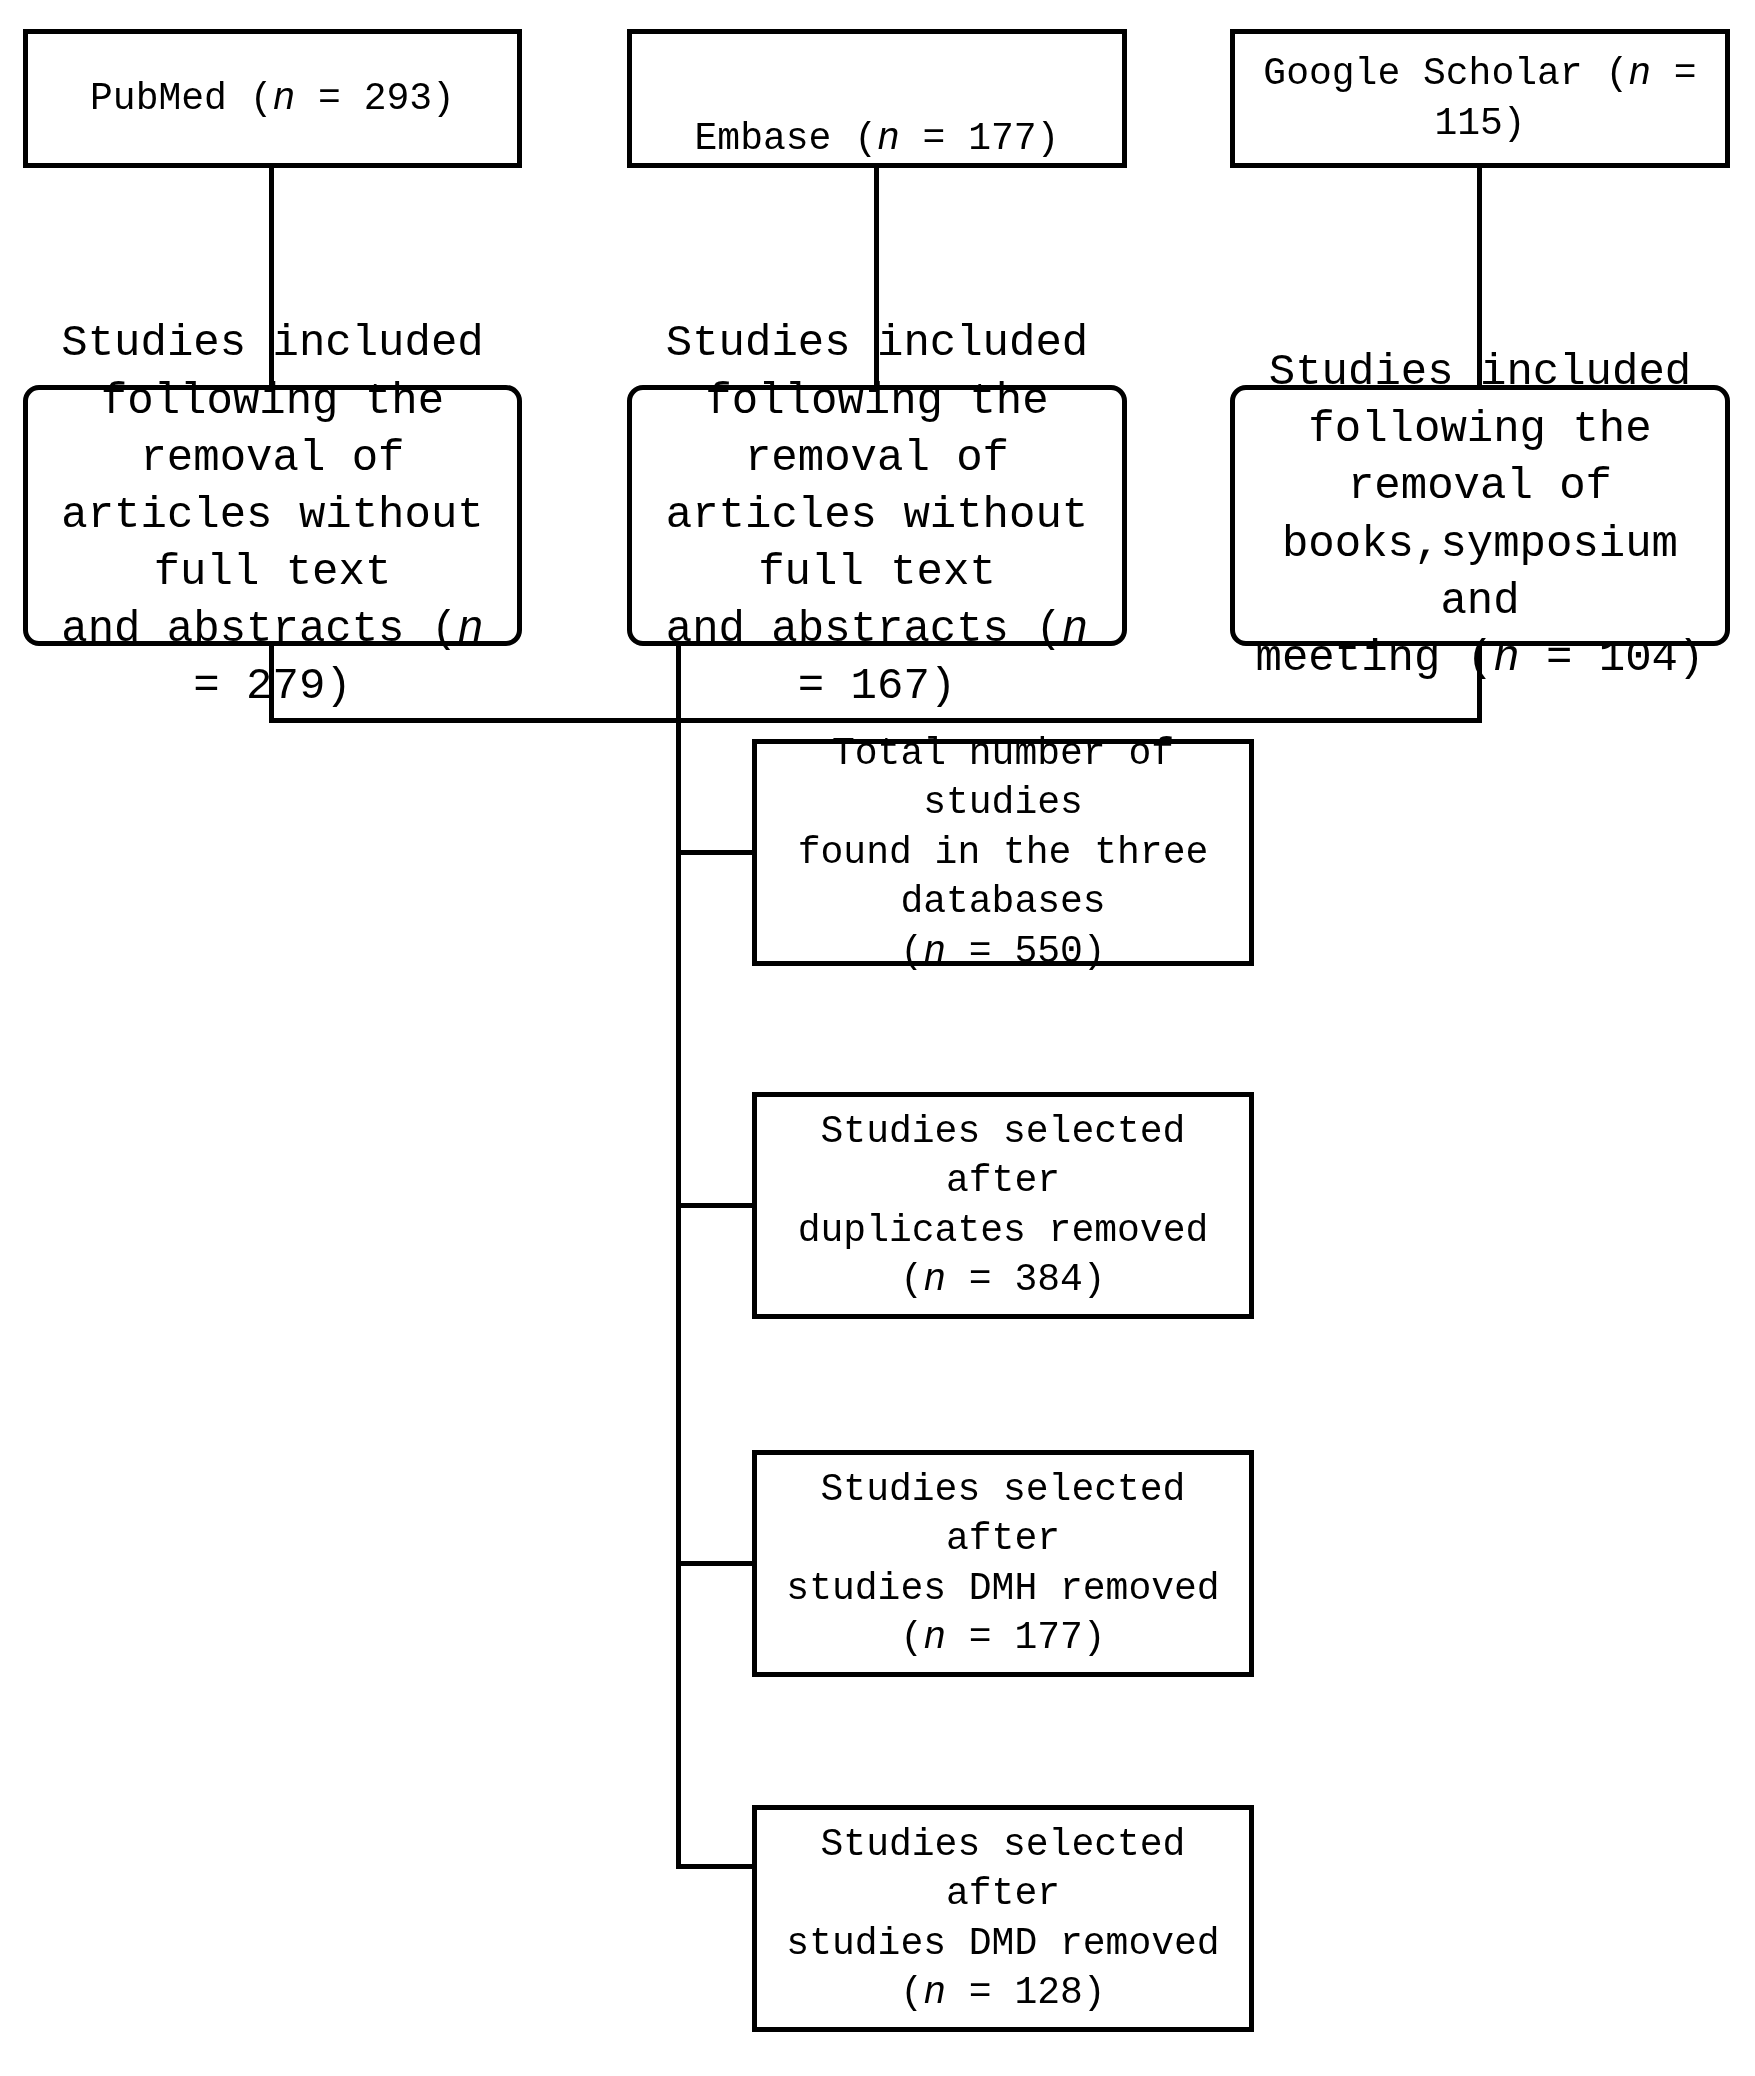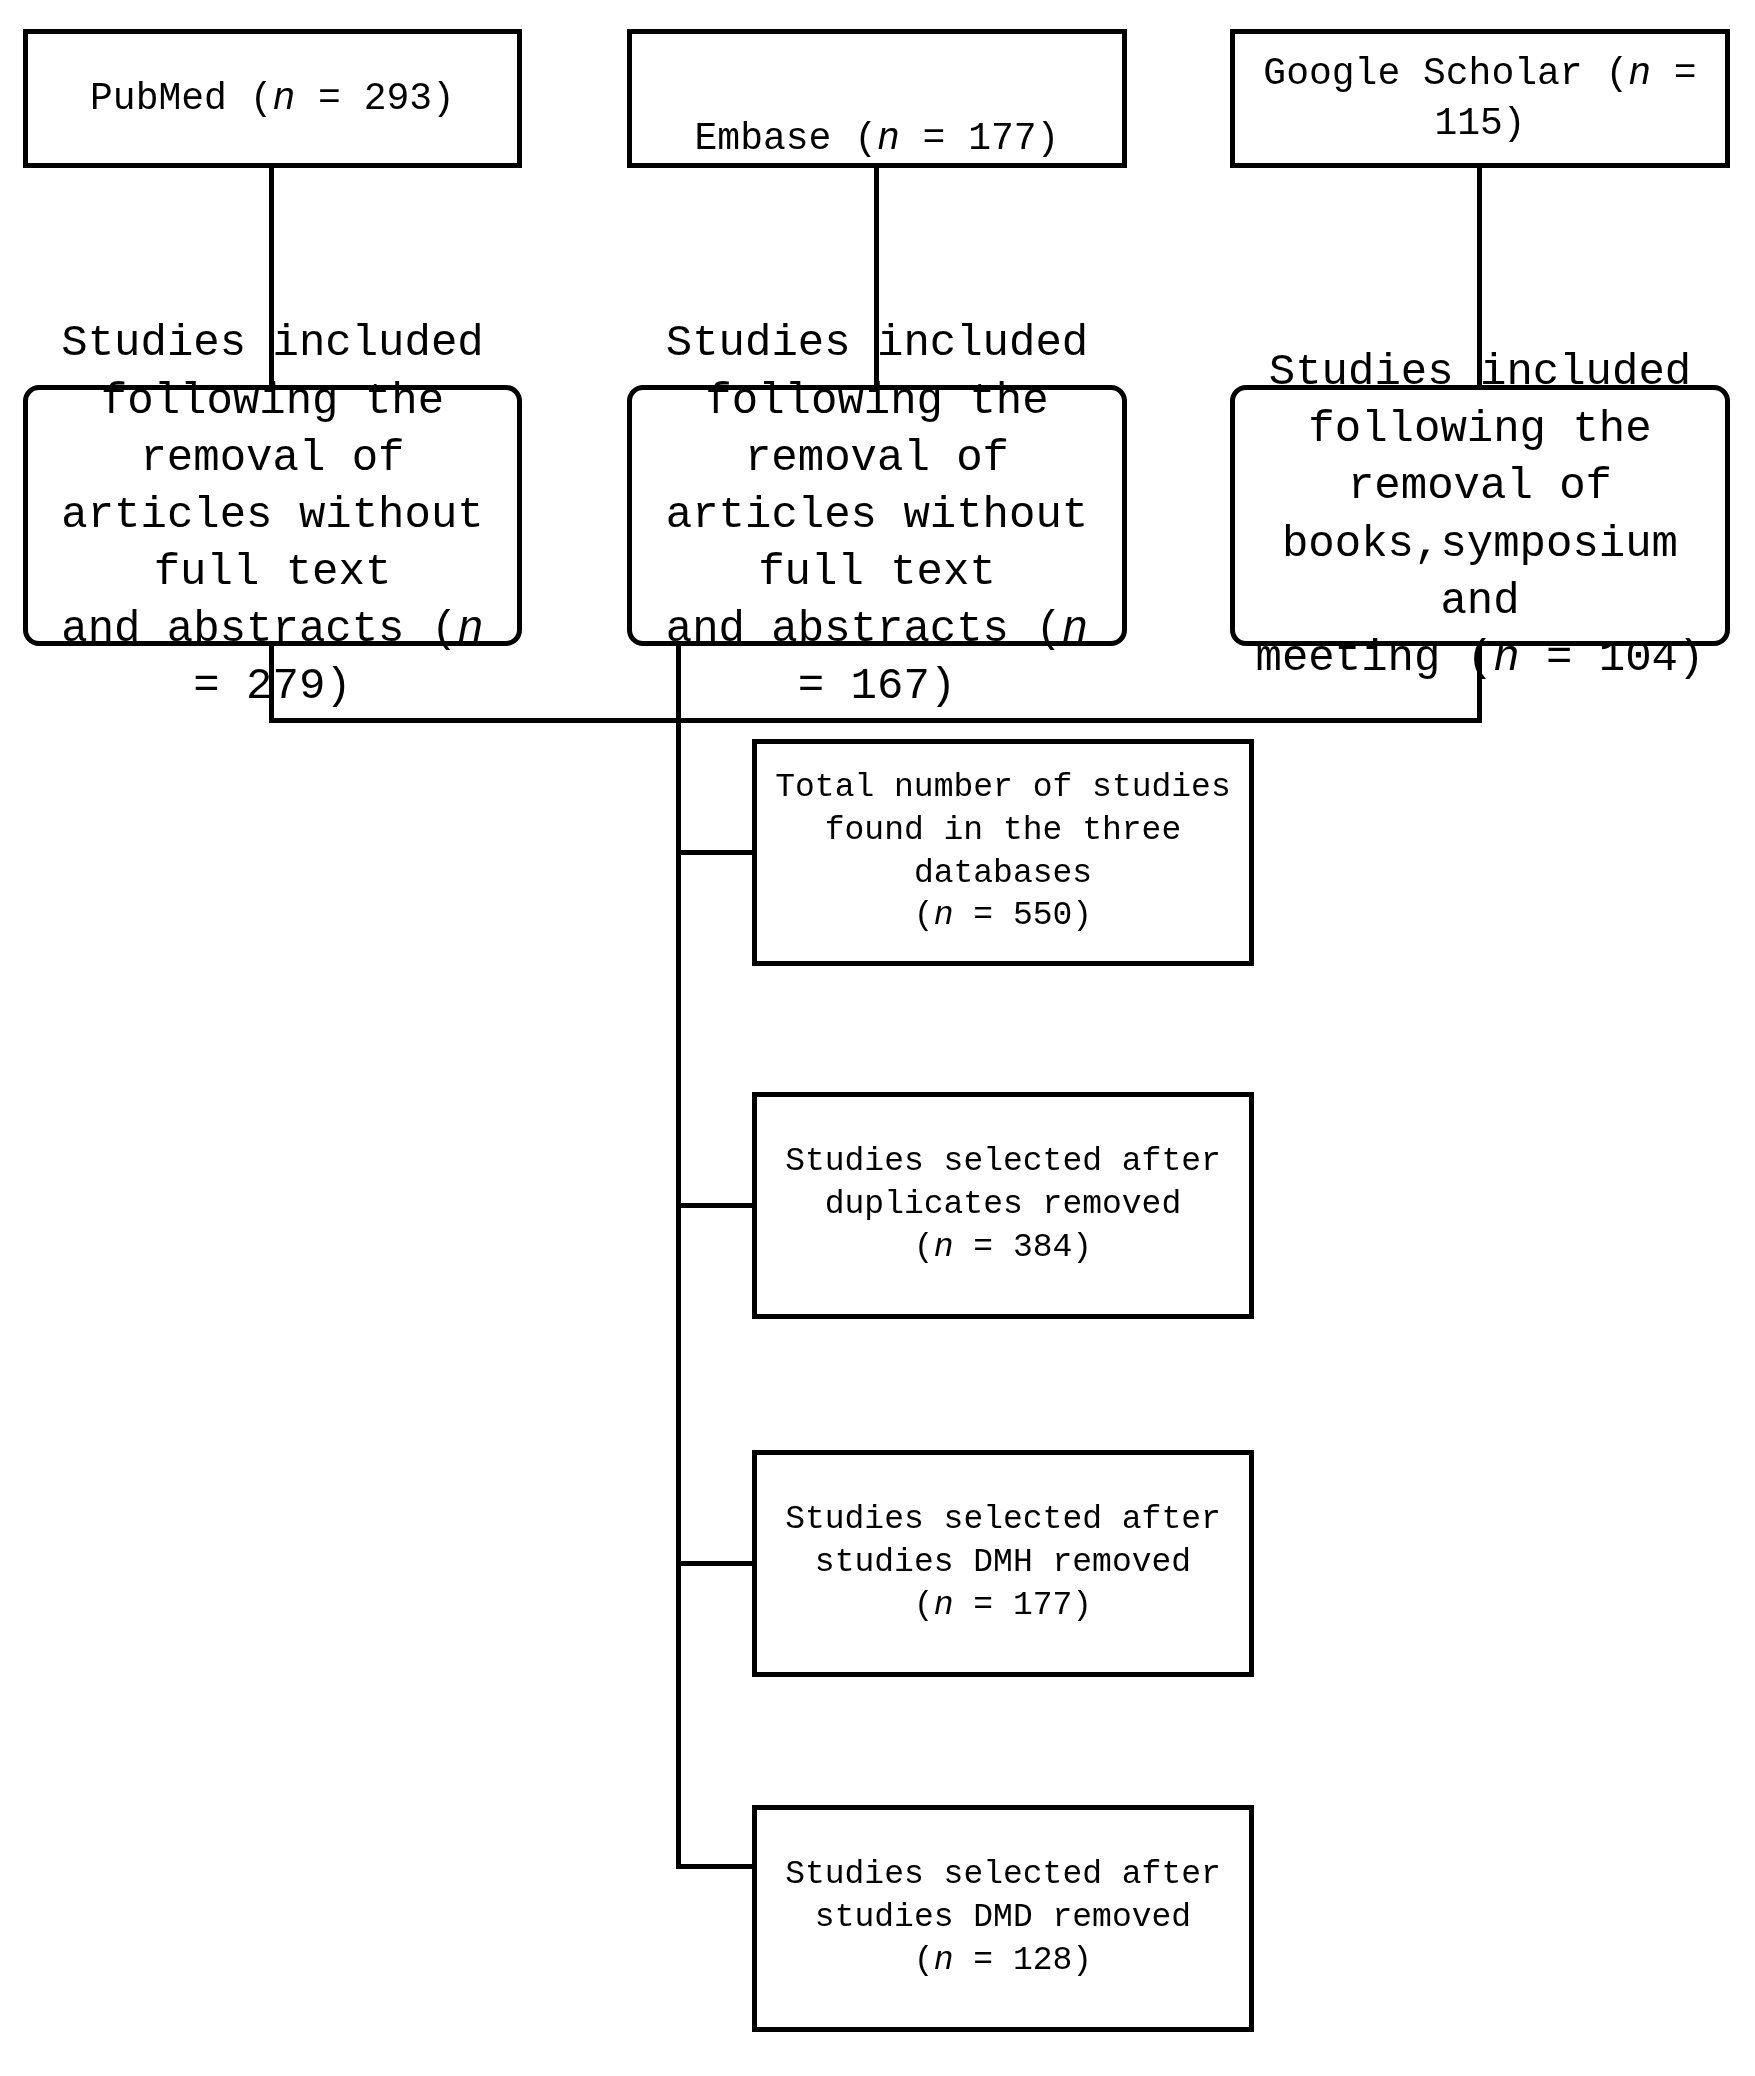--- a/index.html
+++ b/index.html
@@ -38,21 +38,21 @@
   .src { font-size: 38px; }
   #src-pubmed   { left: 23px;   top: 29px;  width: 499px; height: 139px; }
   #src-embase   { left: 627px;  top: 29px;  width: 500px; height: 139px; align-items: flex-end; }
   #src-scholar  { left: 1230px; top: 29px;  width: 500px; height: 139px; }
   
   .scr { font-size: 44px; border-radius: 16px; }
   #scr-pubmed   { left: 23px;   top: 385px; width: 499px; height: 261px; }
   #scr-embase   { left: 627px;  top: 385px; width: 500px; height: 261px; }
   #scr-scholar  { left: 1230px; top: 385px; width: 500px; height: 261px; }
   
-  .chn { font-size: 33px; }
+  .chn { font-size: 38px; }
   #chn-total      { left: 752px; top: 739px;  width: 502px; height: 227px; }
   #chn-duplicates { left: 752px; top: 1092px; width: 502px; height: 227px; }
   #chn-dmh        { left: 752px; top: 1450px; width: 502px; height: 227px; }
   #chn-dmd        { left: 752px; top: 1805px; width: 502px; height: 227px; }
 
   
   .conn {
     position: absolute;
     background: #000000;
     z-index: 1;

